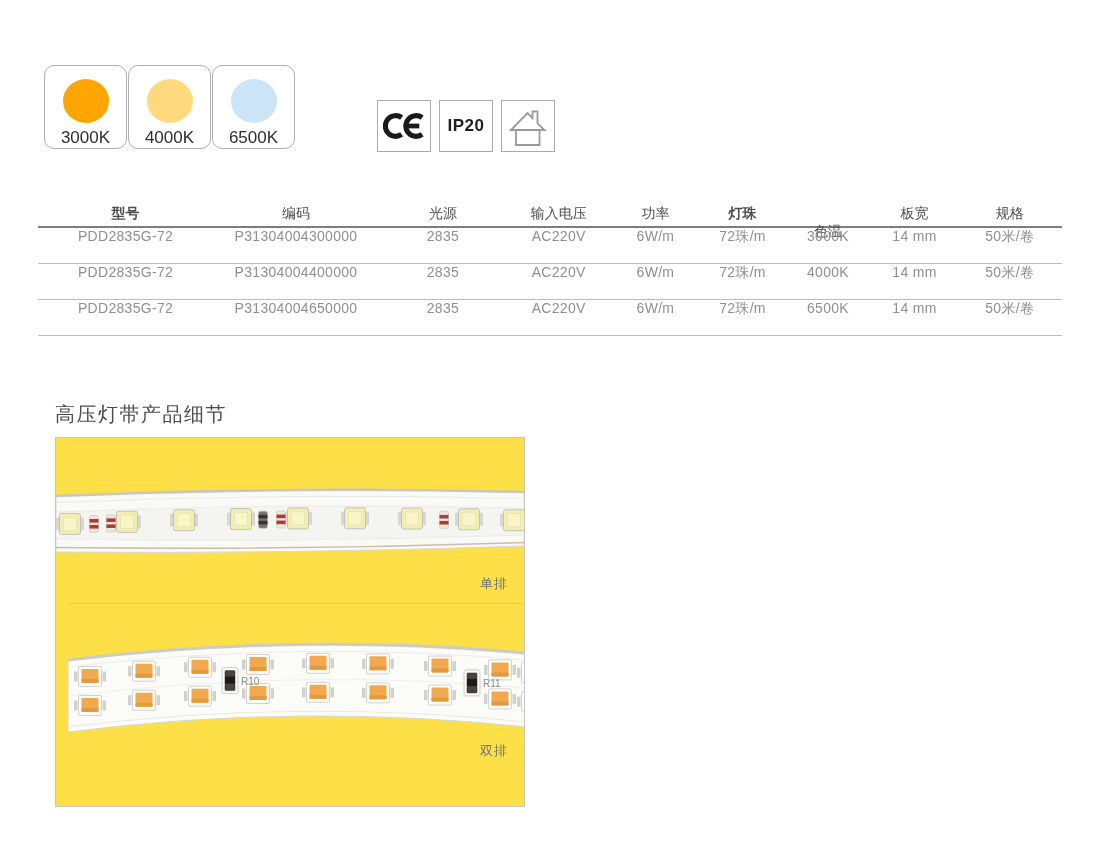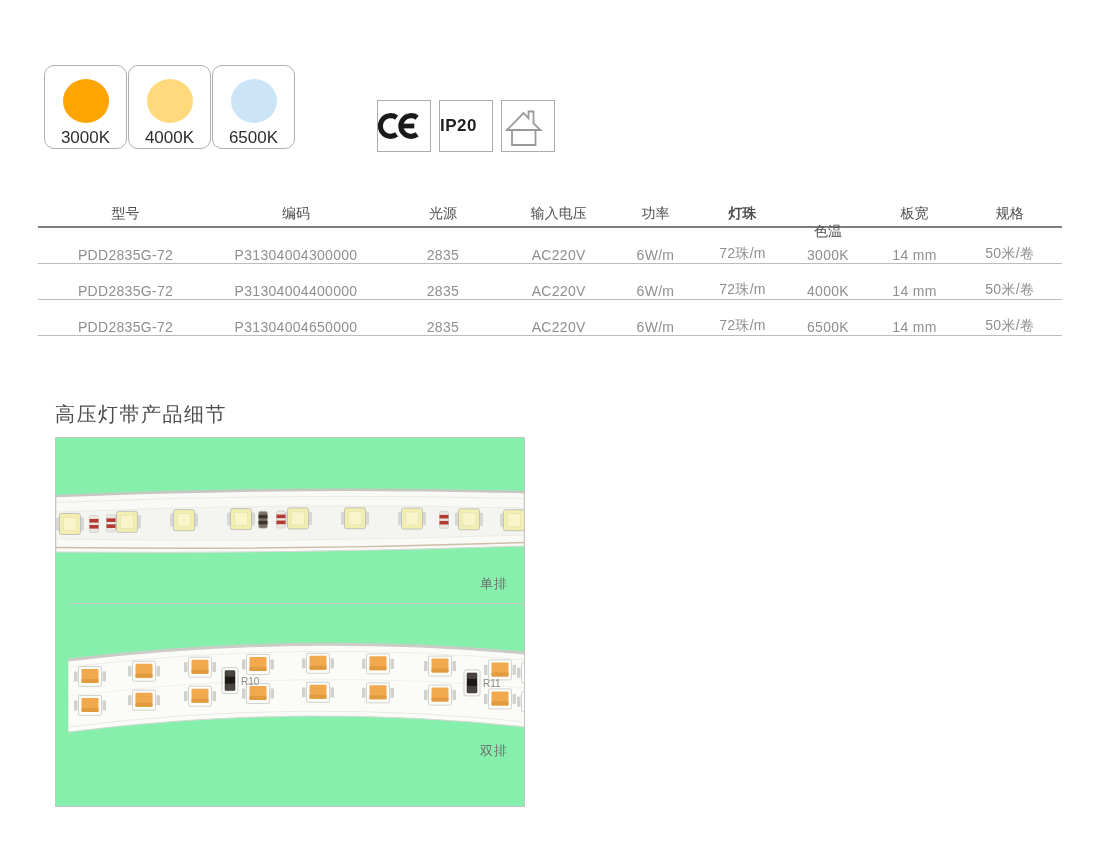--- a/index.html
+++ b/index.html
@@ -9,34 +9,34 @@
   
   .swatches{position:absolute;left:44px;top:65px;display:flex;}
   .swatch{width:83px;height:84px;border:1px solid #b0b0b0;border-radius:10px;margin-right:1px;
           display:flex;flex-direction:column;align-items:center;background:#fff;box-sizing:border-box;}
   .swatch-circle{width:46px;height:46px;border-radius:50%;margin-top:13px;}
   .swatch-label{margin-top:5px;font-size:17px;color:#2e2e2e;}
 
   
   .certs{position:absolute;left:377px;top:100px;display:flex;gap:8px;}
   .cert-box{width:54px;height:52px;border:1px solid #ababab;background:#fff;box-sizing:border-box;
-            display:flex;align-items:center;}
+            display:flex;align-items:center;justify-content:center;}
   .ip20{font-size:17px;font-weight:bold;color:#1f1f1f;letter-spacing:.5px;}
 
   
   .spec-table{position:absolute;left:38px;top:202px;width:1024px;}
   .tr-head{display:flex;height:24px;align-items:center;border-bottom:2px solid #7d7d7d;}
   .th{font-size:14px;color:#4d4d4d;text-align:center;box-sizing:border-box;}
-  .tr{display:flex;height:35px;align-items:flex-end;border-bottom:1px solid #bcbcbc;}
+  .tr{display:flex;height:35px;align-items:flex-start;border-bottom:1px solid #bcbcbc;}
   .td{font-size:14px;color:#8f8f8f;text-align:center;letter-spacing:.3px;box-sizing:border-box;}
 
   
   .section-heading{position:absolute;left:55px;top:401px;font-size:20px;color:#4d4d4d;letter-spacing:1.5px;}
   .detail-box{position:absolute;left:55px;top:437px;width:470px;height:370px;border:1px solid #c6c6c6;
-              background:#86efac;box-sizing:border-box;}
+              background:#fde047;box-sizing:border-box;}
   .detail-cell{position:relative;height:165px;overflow:hidden;}
   .detail-cell.second{height:167px;border-top:1px solid #c6c6c6;box-sizing:border-box;margin-left:12px;}
   .strip-svg{position:absolute;left:0;top:0;display:block;}
   .cell-label{position:absolute;right:16px;bottom:10px;font-size:13px;color:#6e6e6e;letter-spacing:1px;}
 </style>
 </head>
 <body>
 
 <div class="page">
 
@@ -69,21 +69,21 @@
     <div class="cert-box">
       <svg width="44" height="44" viewBox="0 0 44 44">
         <path d="M5,26 L21.5,9 L26.5,14.2 L26.5,7.5 L31.5,7.5 L31.5,19.3 L38.5,26 Z" fill="none" stroke="#9a9a9a" stroke-width="1.8" stroke-linejoin="miter"></path>
         <path d="M10,26 L10,41 L33.5,41 L33.5,26" fill="none" stroke="#9a9a9a" stroke-width="1.8"></path>
       </svg>
     </div>
   </div>
 
   <div class="spec-table">
     <div class="tr-head">
-        <div class="th" style="width: 17.1%;">型号</div>
+        <div class="th" style="width: 17.1%; font-weight: bold;">型号</div>
         <div class="th" style="width: 16.2%;">编码</div>
         <div class="th" style="width: 12.5%;">光源</div>
         <div class="th" style="width: 10.1%;">输入电压</div>
         <div class="th" style="width: 8.8%;">功率</div>
         <div class="th" style="width: 8.2%; font-weight: bold;">灯珠</div>
         <div class="th" style="width: 8.5%; margin-top: 36px;">色温</div>
         <div class="th" style="width: 8.4%;">板宽</div>
         <div class="th" style="width: 10.2%;">规格</div>
       </div>
     <div>

